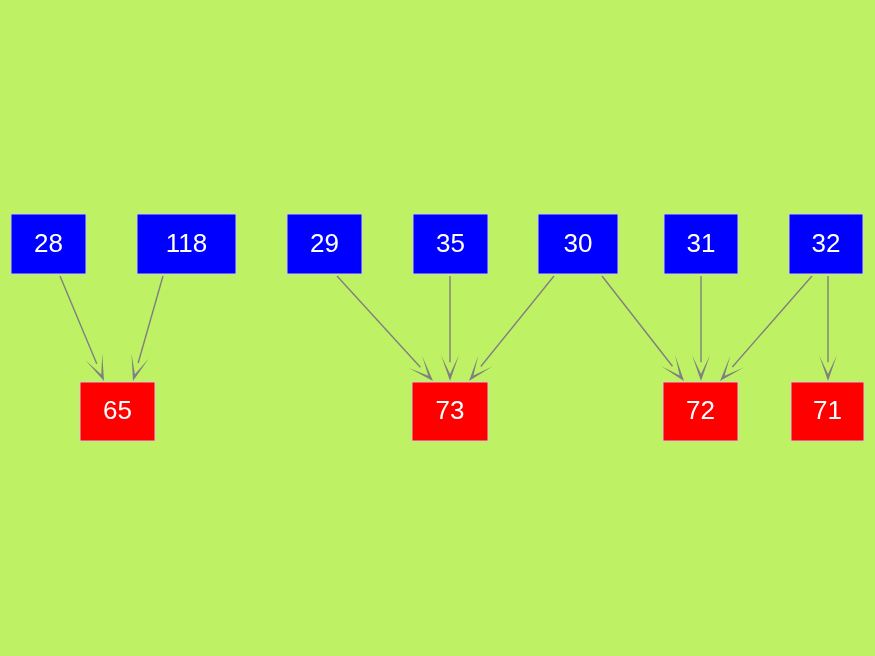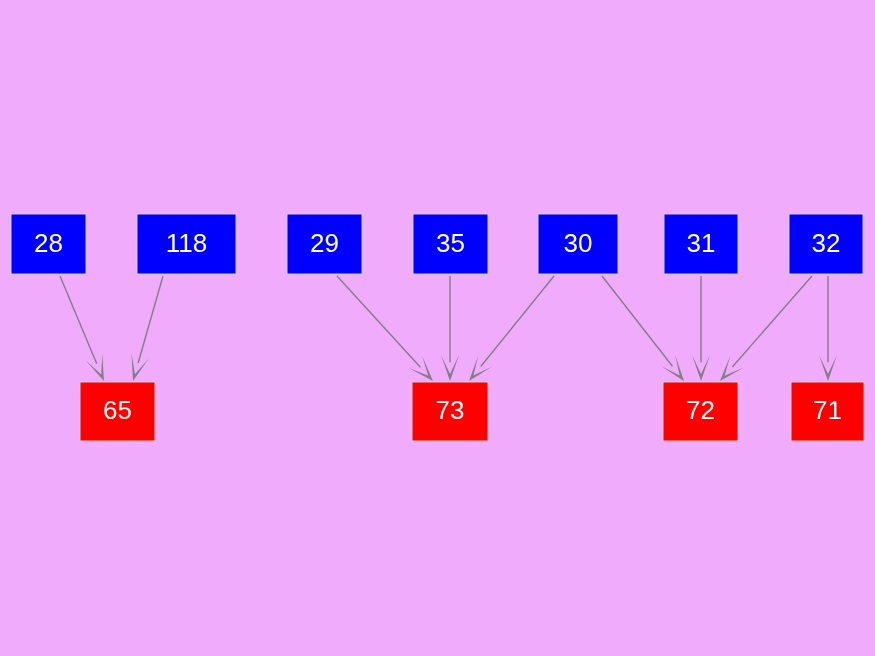--- a/index.html
+++ b/index.html
@@ -8,21 +8,21 @@
     padding: 0;
     background: #ffffff;
   }
   body {
     font-family: "Liberation Sans", sans-serif;
   }
   #canvas-wrap {
     position: relative;
     width: 875px;
     height: 656px;
-    background: #f0abfc;
+    background: #bef264;
     overflow: hidden;
   }
   svg.diagram {
     display: block;
     width: 875px;
     height: 656px;
   }
   .node-rect {
     stroke: #d0d0d0;
     stroke-width: 1;

